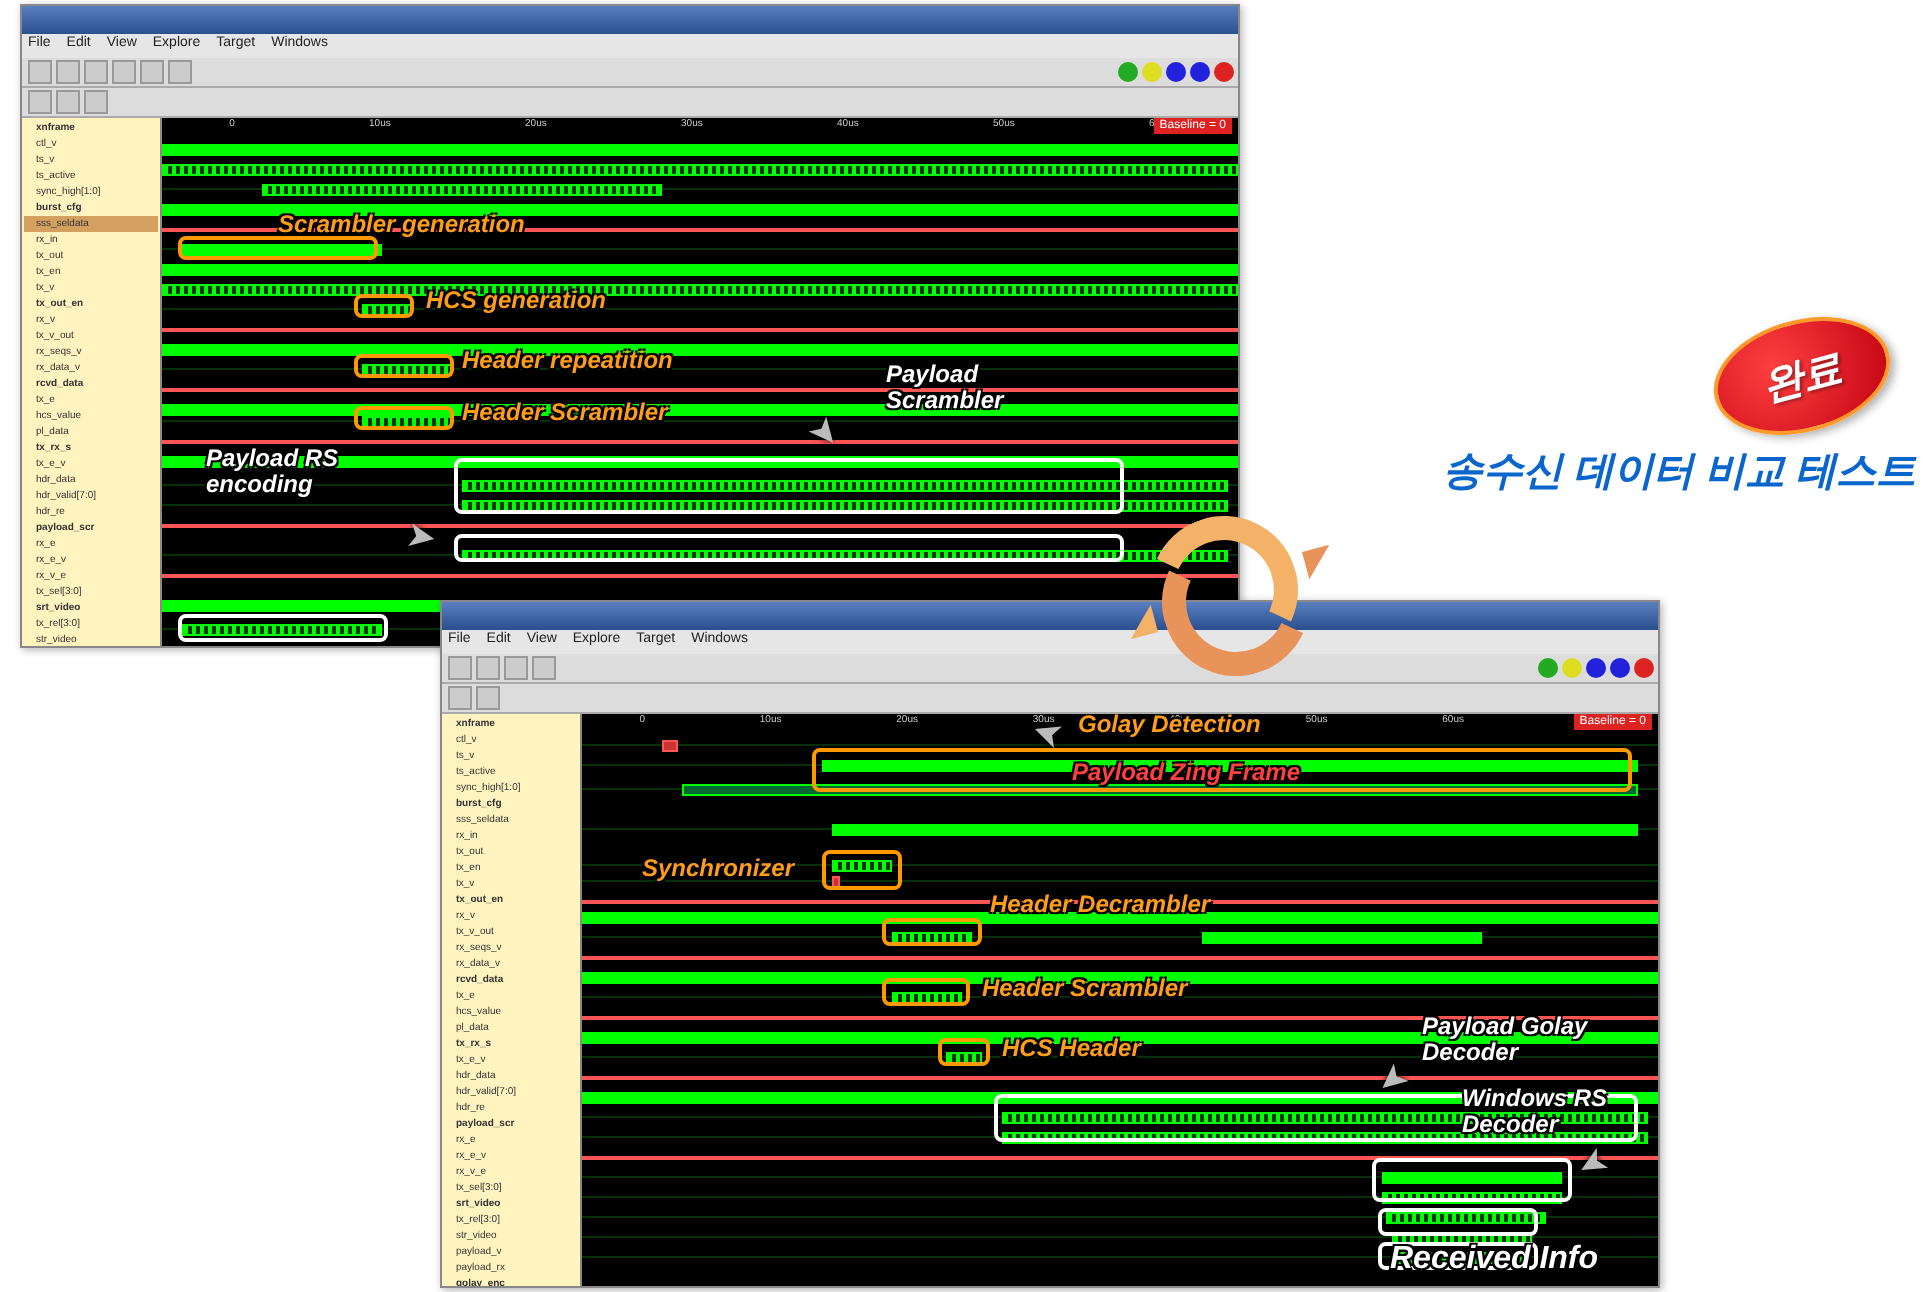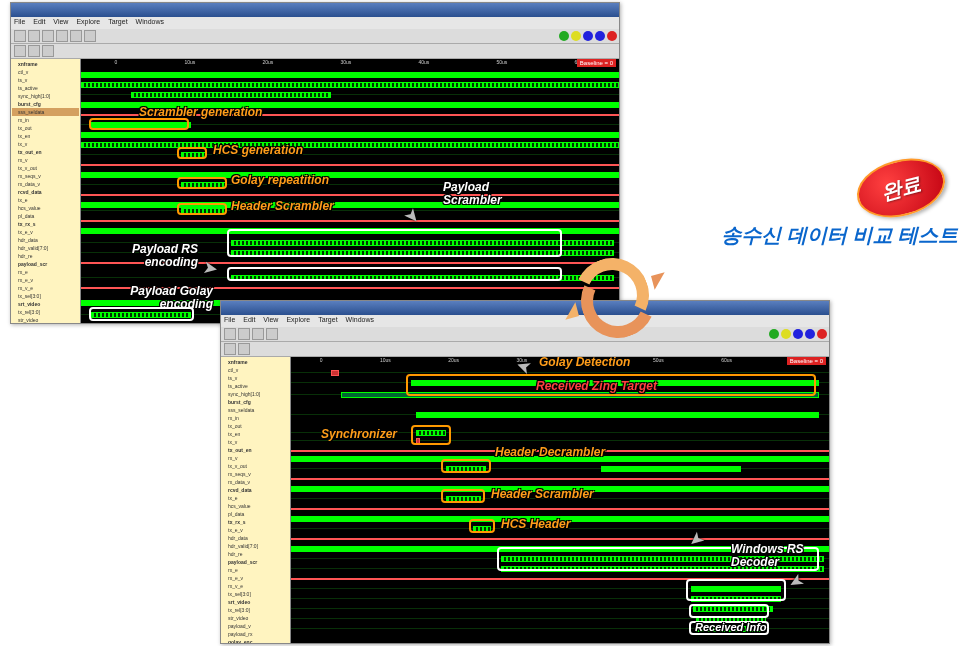--- a/index.html
+++ b/index.html
@@ -292,34 +292,33 @@
           <div class="sig" style="left:10px;width:100px"></div>
         </div>
 
       <div class="annot-box orange" style="left:8px;top:59px;width:100px;height:12px"></div>
       <div class="annot-text orange" style="left:58px;top:46px">Scrambler generation</div>
 
       <div class="annot-box orange" style="left:96px;top:88px;width:30px;height:12px"></div>
       <div class="annot-text orange" style="left:132px;top:84px">HCS generation</div>
 
       <div class="annot-box orange" style="left:96px;top:118px;width:50px;height:12px"></div>
-      <div class="annot-text orange" style="left:150px;top:114px">Golay repeatition</div>
+      <div class="annot-text orange" style="left:150px;top:114px">Header repeatition</div>
 
       <div class="annot-box orange" style="left:96px;top:144px;width:50px;height:12px"></div>
       <div class="annot-text orange" style="left:150px;top:140px">Header Scrambler</div>
 
       <div class="annot-box white" style="left:146px;top:170px;width:335px;height:28px"></div>
       <div class="annot-text white" style="left:362px;top:122px;width:70px;line-height:1.1">Payload Scrambler</div>
       <div class="arrow" style="left:324px;top:146px;transform:rotate(50deg)">➤</div>
 
       <div class="annot-box white" style="left:146px;top:208px;width:335px;height:14px"></div>
-      <div class="annot-text white" style="left:22px;top:184px;width:95px;text-align:right;line-height:1.1">Payload RS encoding</div>
+      <div class="annot-text white" style="left:22px;top:164px;width:95px;text-align:left;line-height:1.1">Payload RS encoding</div>
       <div class="arrow" style="left:122px;top:198px;transform:rotate(10deg)">➤</div>
 
-      <div class="annot-text white" style="left:22px;top:226px;width:110px;text-align:right;line-height:1.1">Payload Golay encoding</div>
       <div class="annot-box white" style="left:8px;top:248px;width:105px;height:14px"></div>
     </div>
   </div>
 </div>
 
 <div class="window bottom">
   <div class="titlebar"></div>
   <div class="menubar">
     <span>File</span>
     <span>Edit</span>
@@ -471,45 +470,46 @@
       <div class="track" style="top:258px">
           <div class="sig" style="left:405px;width:70px"></div>
         </div>
       <div class="track" style="top:268px">
           <div class="sig" style="left:405px;width:65px"></div>
         </div>
 
       <div class="annot-text orange" style="left:248px;top:-2px">Golay Detection</div>
       <div class="arrow" style="left:225px;top:-1px;transform:rotate(200deg)">➤</div>
       <div class="annot-box orange" style="left:115px;top:17px;width:410px;height:22px"></div>
-      <div class="annot-text red" style="left:245px;top:22px">Received Zing Target</div>
+      <div class="annot-text red" style="left:245px;top:22px">Payload Zing Frame</div>
 
       <div class="annot-box orange" style="left:120px;top:68px;width:40px;height:20px"></div>
       <div class="annot-text orange" style="left:30px;top:70px">Synchronizer</div>
 
       <div class="annot-box orange" style="left:150px;top:102px;width:50px;height:14px"></div>
       <div class="annot-text orange" style="left:204px;top:88px">Header Decrambler</div>
 
       <div class="annot-box orange" style="left:150px;top:132px;width:44px;height:14px"></div>
       <div class="annot-text orange" style="left:200px;top:130px">Header Scrambler</div>
 
       <div class="annot-box orange" style="left:178px;top:162px;width:26px;height:14px"></div>
       <div class="annot-text orange" style="left:210px;top:160px">HCS Header</div>
 
       <div class="annot-box white" style="left:206px;top:190px;width:322px;height:24px"></div>
+      <div class="annot-text white" style="left:420px;top:150px;width:100px;line-height:1.1">Payload Golay Decoder</div>
       <div class="arrow" style="left:398px;top:172px;transform:rotate(140deg)">➤</div>
 
       <div class="annot-box white" style="left:395px;top:222px;width:100px;height:22px"></div>
       <div class="annot-text white" style="left:440px;top:186px;width:85px;line-height:1.1">Windows RS Decoder</div>
       <div class="arrow" style="left:498px;top:214px;transform:rotate(150deg)">➤</div>
 
       <div class="annot-box white" style="left:398px;top:247px;width:80px;height:14px"></div>
 
       <div class="annot-box white" style="left:398px;top:264px;width:80px;height:14px"></div>
-      <div class="annot-text white" style="left:404px;top:264px;font-size:11px">Received Info</div>
+      <div class="annot-text white" style="left:404px;top:264px;font-size:16px">Received Info</div>
     </div>
   </div>
 </div>
 
 <div class="swirl">
   <div class="swirl-tri a"></div>
     <div class="swirl-tri b"></div>
 </div>
 
 <div class="stamp">

